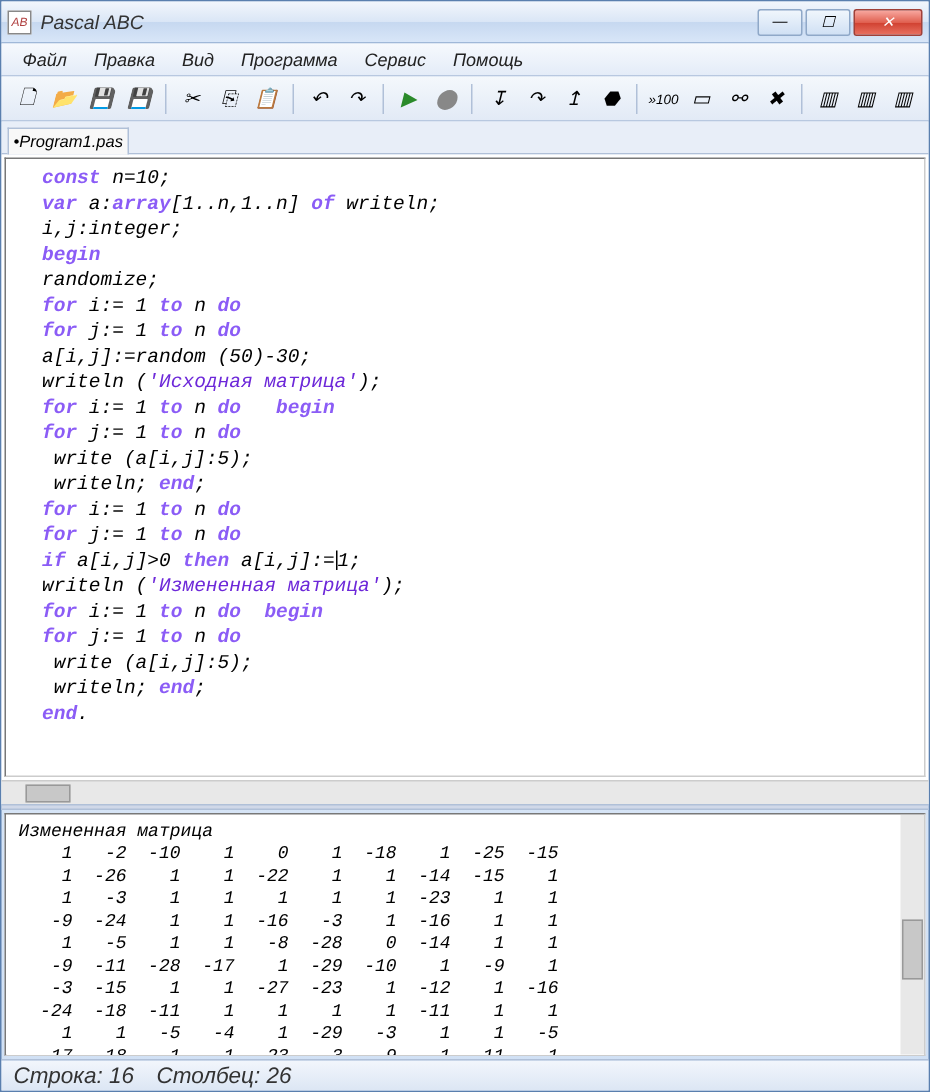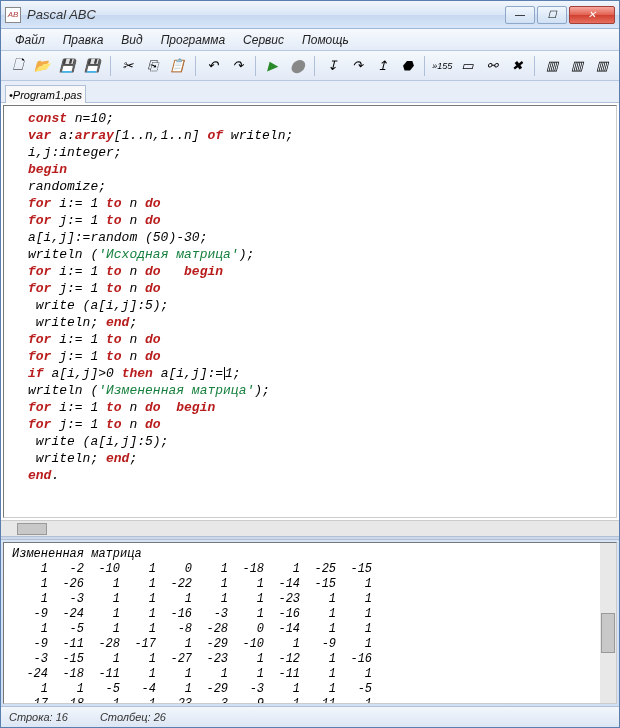--- a/index.html
+++ b/index.html
@@ -120,22 +120,22 @@
   background: #fff;
   padding: 4px 8px 4px 24px;
   font-family: "Courier New", monospace;
   font-size: 13px;
   line-height: 17px;
   color: #000;
   white-space: pre;
   border: 1px inset #ccc;
   margin: 2px;
 }
-.kw { color: #b91c1c; font-weight: bold; }
-.str { color: #15803d; }
+.kw { color: #8b5cf6; font-weight: bold; }
+.str { color: #6d28d9; }
 .hscroll {
   height: 16px;
   background: #e8e8e8;
   border-top: 1px solid #ccc;
   display: flex;
   align-items: center;
   padding: 0 16px;
 }
 .hthumb { width: 30px; height: 12px; background: #c8c8c8; border: 1px solid #999; }
 .splitter {
@@ -171,22 +171,22 @@
   border: 1px solid #999;
   margin: 40px auto 0;
 }
 .statusbar {
   height: 21px;
   background: linear-gradient(to bottom, #f2f6fc, #dce6f4);
   border-top: 1px solid #b0c0d8;
   display: flex;
   align-items: center;
   padding: 0 8px;
-  gap: 32px;
-  font-size: 11px;
+  gap: 15px;
+  font-size: 15px;
   color: #333;
 }
 .caret {
   display: inline-block;
   width: 1px; height: 13px;
   background: #000;
   vertical-align: middle;
   margin-left: 1px;
 }
 </style>
@@ -234,21 +234,21 @@
     <div class="tbtn">↷</div>
     <div class="tsep"></div>
     <div class="tbtn" style="color:#2a8a2a">▶</div>
     <div class="tbtn" style="color:#888">⬤</div>
     <div class="tsep"></div>
     <div class="tbtn">↧</div>
     <div class="tbtn">↷</div>
     <div class="tbtn">↥</div>
     <div class="tbtn">⬣</div>
     <div class="tsep"></div>
-    <div class="tbtn" style="font-size:9px">»155</div>
+    <div class="tbtn" style="font-size:9px">»100</div>
     <div class="tbtn">▭</div>
     <div class="tbtn">⚯</div>
     <div class="tbtn">✖</div>
     <div class="tsep"></div>
     <div class="tbtn">▥</div>
     <div class="tbtn">▥</div>
     <div class="tbtn">▥</div>
   </div>
 
   <div class="tabbar">

